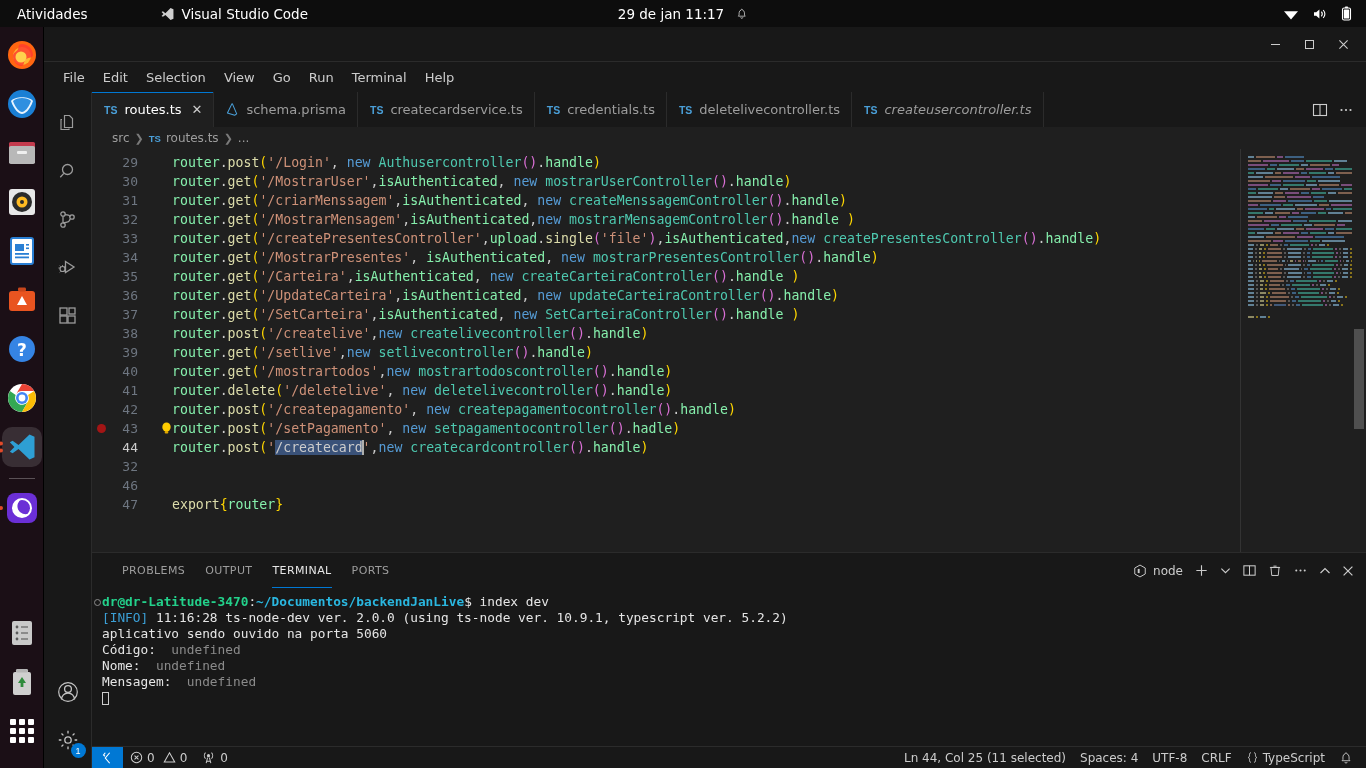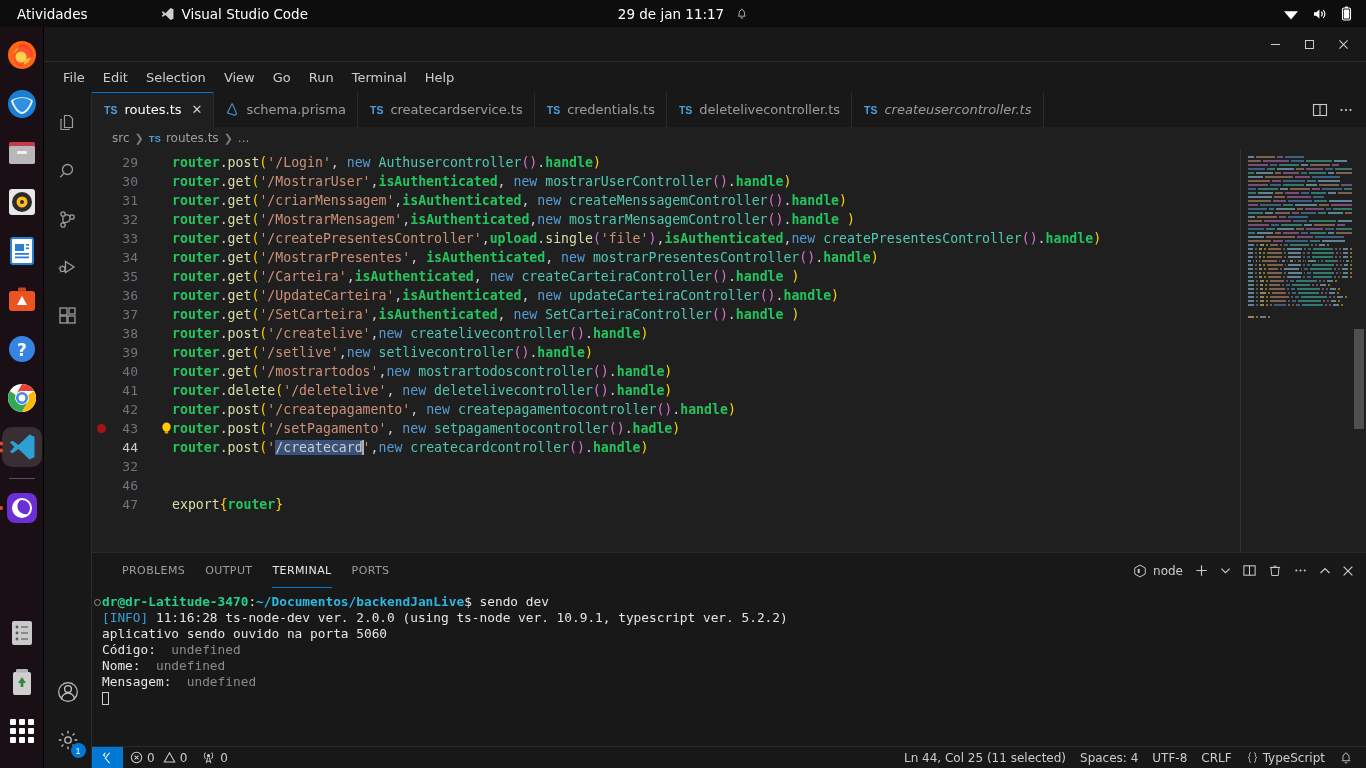--- a/index.html
+++ b/index.html
@@ -132,21 +132,21 @@
   .code-area { flex: 1; position: relative; overflow: hidden; background: #1f1f1f; min-height: 0;}
   .code-scroll { position: relative; padding-top: 4px; }
   .code-line { height: 19px; display: flex; align-items: center; font-family: "DejaVu Sans Mono", monospace; font-size: 13.2px; white-space: pre; }
   .gutter-dot { width: 18px; display:flex; align-items:center; justify-content:center; }
   .gutter-dot .errdot { width: 9px; height: 9px; border-radius: 50%; background: #a31515; display:block; }
   .lineno { width: 44px; text-align: right; color: #6e7681; padding-right: 16px;
      font-family: "DejaVu Sans Mono", monospace; font-size: 13px; flex: none; }
   .code-line.current .lineno { color: #cccccc; }
   .codetext { padding-left: 18px; position: relative; }
   .bulb { position:absolute; left: 7px; top: 1px; width: 11px; height: 13px; }
-  .t-var   { color: #22c55e; font-weight: bold; }
+  .t-var   { color: #86efac; }
   .t-fn    { color: #dcdcaa; }
   .t-str   { color: #ce9178; }
   .t-kw    { color: #569cd6; }
   .t-cls   { color: #4ec9b0; }
   .t-punct { color: #cccccc; }
   .t-paren1{ color: #ffd700; }
   .t-paren2{ color: #da70d6; }
   .t-prop  { color: #dcdcaa; }
   .sel { background: #3a5279; }
   .cursor-bar { display:inline-block; width:2px; height:15px; background:#aeafad; vertical-align:-3px; margin:0 -1px;}
@@ -994,21 +994,21 @@
               </svg>
               <svg width="12" height="12" viewBox="0 0 12 12">
                   <path d="M1.5 8 6 3.6 10.5 8" fill="none" stroke="#cccccc" stroke-width="1.2"></path>
                 </svg>
               <svg width="12" height="12" viewBox="0 0 12 12">
                   <path d="M1.6 1.6 10.4 10.4M10.4 1.6 1.6 10.4" stroke="#cccccc" stroke-width="1.2"></path>
                 </svg>
             </div>
           </div>
           <div class="terminal-body" id="terminal-body">
-              <div class="term-line"><span class="term-bullet"></span><span class="g-user">dr@dr-Latitude-3470</span><span class="g-white">:</span><span class="g-path">~/Documentos/backendJanLive</span><span class="g-white">$ sendo dev</span></div>
+              <div class="term-line"><span class="term-bullet"></span><span class="g-user">dr@dr-Latitude-3470</span><span class="g-white">:</span><span class="g-path">~/Documentos/backendJanLive</span><span class="g-white">$ index dev</span></div>
               <div class="term-line"><span class="g-info">[INFO]</span><span class="g-white"> 11:16:28 ts-node-dev ver. 2.0.0 (using ts-node ver. 10.9.1, typescript ver. 5.2.2)</span></div>
               <div class="term-line"><span class="g-white">aplicativo sendo ouvido na porta 5060</span></div>
               <div class="term-line"><span class="g-white">Código:  </span><span class="g-dim">undefined</span></div>
               <div class="term-line"><span class="g-white">Nome:  </span><span class="g-dim">undefined</span></div>
               <div class="term-line"><span class="g-white">Mensagem:  </span><span class="g-dim">undefined</span></div>
               <div class="term-line"><span class="term-cursor"></span></div>
             </div>
         </div>
 
         <div class="statusbar">

